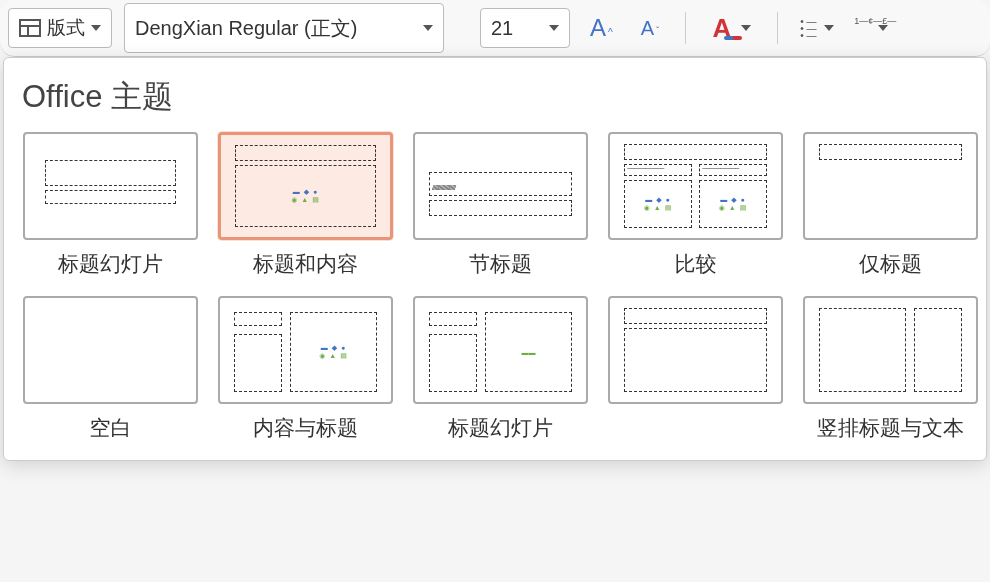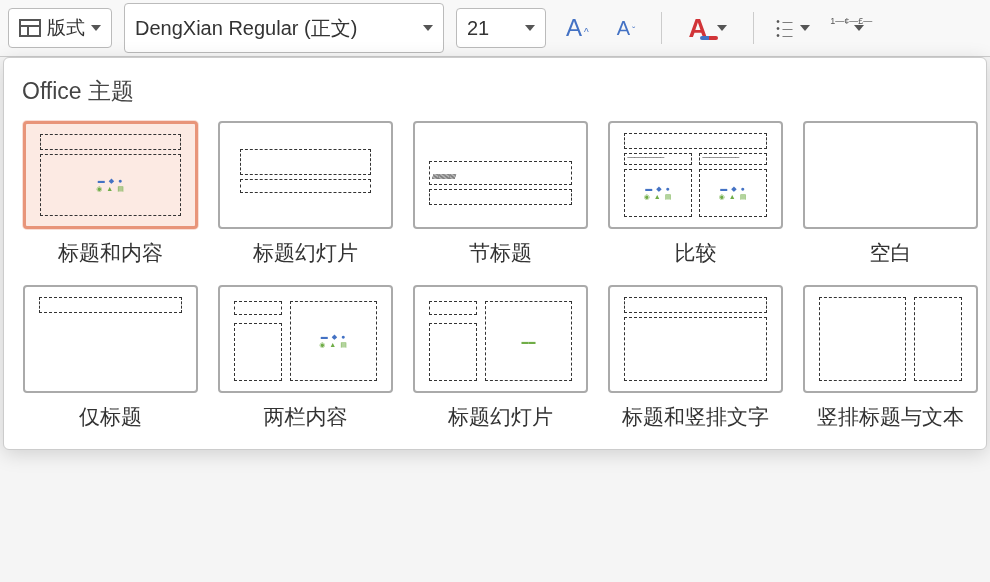--- a/index.html
+++ b/index.html
@@ -14,20 +14,21 @@
     
     
     .toolbar {
       height: 57px;
       background: #f8f8f8;
       border-bottom: 1px solid #ccc;
       display: flex;
       align-items: center;
       padding: 0 8px;
       gap: 12px;
+      border-radius: 15px;
     }
     
     .layout-btn {
       display: flex;
       align-items: center;
       gap: 6px;
       padding: 6px 10px;
       border: 1px solid #bbb;
       border-radius: 4px;
       background: #fff;
@@ -92,20 +93,21 @@
       border: 1px solid #bbb;
       border-radius: 4px;
       background: #fff;
       padding: 6px 10px;
       font-size: 20px;
       color: #333;
       height: 40px;
       width: 90px;
       justify-content: space-between;
       cursor: pointer;
+      margin-left: 24px;
     }
     
     .font-size-btn {
       display: flex;
       align-items: baseline;
       padding: 4px 8px;
       cursor: pointer;
       color: #4472C4;
       font-size: 24px;
       position: relative;
@@ -176,21 +178,21 @@
       left: 3px;
       right: 3px;
       background: #fff;
       border: 1px solid #ccc;
       border-radius: 6px;
       box-shadow: 0 4px 20px rgba(0,0,0,0.15);
       padding: 12px 14px 18px;
     }
     
     .panel-title {
-      font-size: 23px;
+      font-size: 31px;
       color: #444;
       margin: 6px 4px 14px;
     }
     
     .layout-grid {
       display: grid;
       grid-template-columns: repeat(5, 185px);
       gap: 18px 10px;
       justify-content: start;
     }
@@ -396,43 +398,43 @@
     <span class="list-icon-numbered"></span>
     <span class="chevron-down"></span>
   </div>
 </div>
 
 <div class="layout-panel">
   <div class="panel-title">Office 主题</div>
 
   <div class="layout-grid">
 
+    <div class="layout-item">
+      <div class="layout-thumb">
+        <div class="thumb-box" style="left:20px;right:20px;top:26px;height:26px"></div>
+        <div class="thumb-box" style="left:20px;right:20px;top:56px;height:14px"></div>
+      </div>
+      <div class="layout-label">标题幻灯片</div>
+    </div>
+
     <div class="layout-item selected">
       <div class="layout-thumb">
         <div class="thumb-title-sm"></div>
         <div class="thumb-content">
           <div class="thumb-small-icons">
             <div class="row1">▬ ◆ ●</div>
             <div class="row2">◉ ▲ ▤</div>
           </div>
         </div>
       </div>
       <div class="layout-label">标题和内容</div>
     </div>
 
     <div class="layout-item">
       <div class="layout-thumb">
-        <div class="thumb-box" style="left:20px;right:20px;top:26px;height:26px"></div>
-        <div class="thumb-box" style="left:20px;right:20px;top:56px;height:14px"></div>
-      </div>
-      <div class="layout-label">标题幻灯片</div>
-    </div>
-
-    <div class="layout-item">
-      <div class="layout-thumb">
         <div class="thumb-box" style="left:14px;right:14px;top:38px;height:24px">
           <div class="hatch-line">///////////////////</div>
         </div>
         <div class="thumb-box" style="left:14px;right:14px;top:66px;height:16px"></div>
       </div>
       <div class="layout-label">节标题</div>
     </div>
 
 
     <div class="layout-item">
@@ -454,62 +456,61 @@
           <div class="thumb-small-icons">
               <div class="row1">▬ ◆ ●</div>
               <div class="row2">◉ ▲ ▤</div>
             </div>
         </div>
       </div>
       <div class="layout-label">比较</div>
     </div>
 
     <div class="layout-item">
+      <div class="layout-thumb">
+        <div class="thumb-title-sm"></div>
+      </div>
+      <div class="layout-label">仅标题</div>
+    </div>
+
+    <div class="layout-item">
       <div class="layout-thumb"></div>
       <div class="layout-label">空白</div>
-    </div>
-
-    <div class="layout-item">
-      <div class="layout-thumb">
-        <div class="thumb-title-sm"></div>
-      </div>
-      <div class="layout-label">仅标题</div>
     </div>
 
     <div class="layout-item">
       <div class="layout-thumb">
         <div class="thumb-caption"></div>
         <div class="thumb-caption-below"></div>
         <div class="thumb-big-content">
           <div class="thumb-small-icons">
               <div class="row1">▬ ◆ ●</div>
               <div class="row2">◉ ▲ ▤</div>
             </div>
         </div>
       </div>
-      <div class="layout-label">两栏内容</div>
+      <div class="layout-label">内容与标题</div>
     </div>
 
     <div class="layout-item">
       <div class="layout-thumb">
         <div class="thumb-caption"></div>
         <div class="thumb-caption-below"></div>
         <div class="thumb-big-content">
           <div class="green-dash">▬▬</div>
         </div>
       </div>
       <div class="layout-label">标题幻灯片</div>
     </div>
 
     <div class="layout-item">
       <div class="layout-thumb">
         <div class="thumb-title-sm"></div>
         <div class="thumb-content"></div>
       </div>
-      <div class="layout-label">标题和竖排文字</div>
     </div>
 
     <div class="layout-item">
       <div class="layout-thumb">
         <div class="thumb-vert-l2"></div>
         <div class="thumb-vert-r2"></div>
       </div>
       <div class="layout-label">竖排标题与文本</div>
     </div>
 

